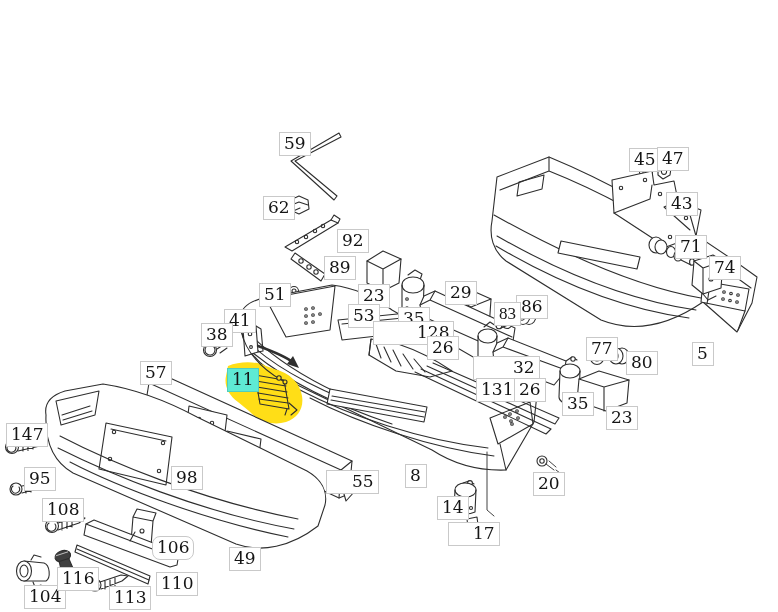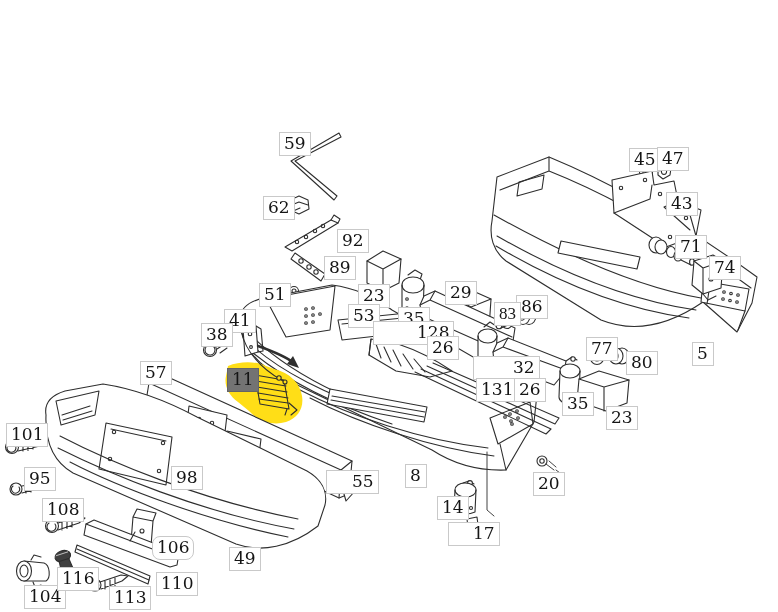--- a/index.html
+++ b/index.html
@@ -7,21 +7,21 @@
     position:relative; width:778px; height:612px; background:#fff;
     overflow:hidden; font-family:"DejaVu Serif","Liberation Serif",serif;
   }
   .stage svg { position:absolute; left:0; top:0; }
   .callout-layer { position:absolute; left:0; top:0; width:100%; height:100%; }
   .callout {
     position:absolute; background:#fff; border:1px solid #c9c9c9;
     color:#151515; font-size:17px; line-height:19px; padding:1px 4px 2px 4px;
     min-width:12px; text-align:left; white-space:nowrap; cursor:default;
   }
-  .callout.highlighted { background:#737373; border-color:rgba(0,0,0,0.12); }
+  .callout.highlighted { background:#5eead4; border-color:rgba(0,0,0,0.12); }
 </style>
 </head>
 <body>
 
 <div class="stage">
 
 <svg width="778" height="612" viewBox="0 0 778 612">
 <g stroke="#2e2e2e" stroke-width="1.1" fill="none" stroke-linecap="round" stroke-linejoin="round">
 
   <g>
@@ -351,21 +351,21 @@
       <div class="callout" style="left: 586px; top: 337px;">77</div>
       <div class="callout" style="left: 626px; top: 351px;">80</div>
       <div class="callout" style="left: 562px; top: 392px;">35</div>
       <div class="callout" style="left: 606px; top: 406px;">23</div>
       <div class="callout" style="left: 140px; top: 361px;">57</div>
       <div class="callout highlighted" style="left: 227px; top: 368px;">11</div>
       <div class="callout" style="left: 405px; top: 464px;">8</div>
       <div class="callout" style="left: 533px; top: 472px;">20</div>
       <div class="callout" style="left: 437px; top: 496px;">14</div>
       <div class="callout" style="left: 448px; top: 522px; padding-left: 24px;">17</div>
-      <div class="callout" style="left: 6px; top: 423px;">101</div>
+      <div class="callout" style="left: 6px; top: 423px;">147</div>
       <div class="callout" style="left: 24px; top: 467px;">95</div>
       <div class="callout" style="left: 42px; top: 498px;">108</div>
       <div class="callout" style="left: 24px; top: 585px;">104</div>
       <div class="callout" style="left: 57px; top: 567px;">116</div>
       <div class="callout" style="left: 109px; top: 586px;">113</div>
       <div class="callout" style="left: 156px; top: 572px;">110</div>
       <div class="callout" style="left: 152px; top: 536px; border-radius: 8px;">106</div>
       <div class="callout" style="left: 229px; top: 547px;">49</div>
       <div class="callout" style="left: 171px; top: 466px;">98</div>
       <div class="callout" style="left: 326px; top: 470px; padding-left: 25px;">55</div>

